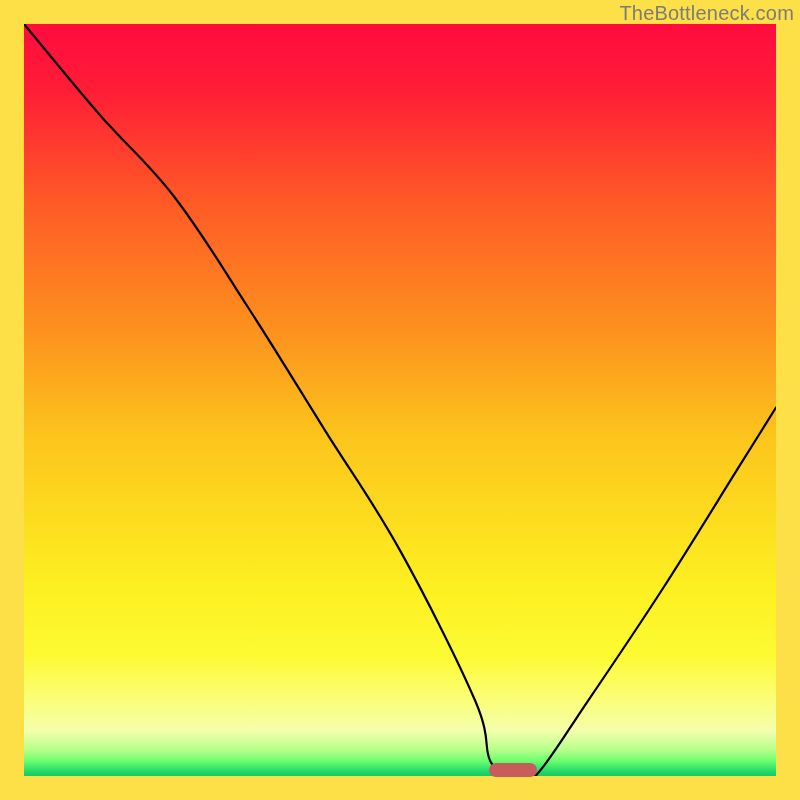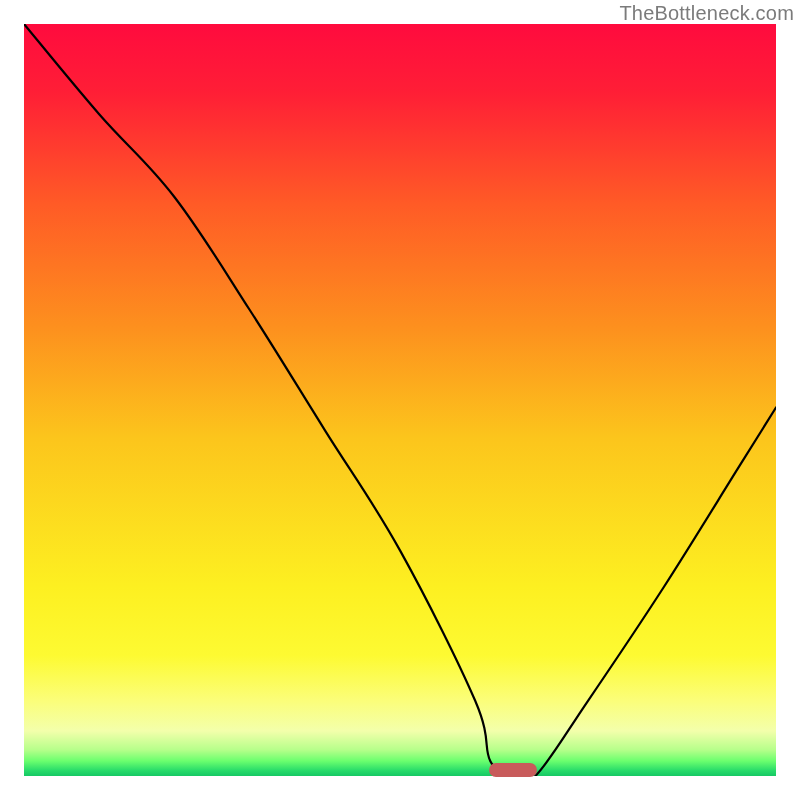--- a/index.html
+++ b/index.html
@@ -7,21 +7,21 @@
     padding: 0;
     width: 800px;
     height: 800px;
     overflow: hidden;
     background: #000;
   }
   .frame {
     position: relative;
     width: 800px;
     height: 800px;
-    background: #ffffff;
+    background: #fde047;
   }
   .plot-area {
     position: absolute;
     left: 24px;
     top: 24px;
     width: 752px;
     height: 752px;
     background: linear-gradient(to bottom,
       #ff0b3e 0%,
       #ff1e36 9%,

